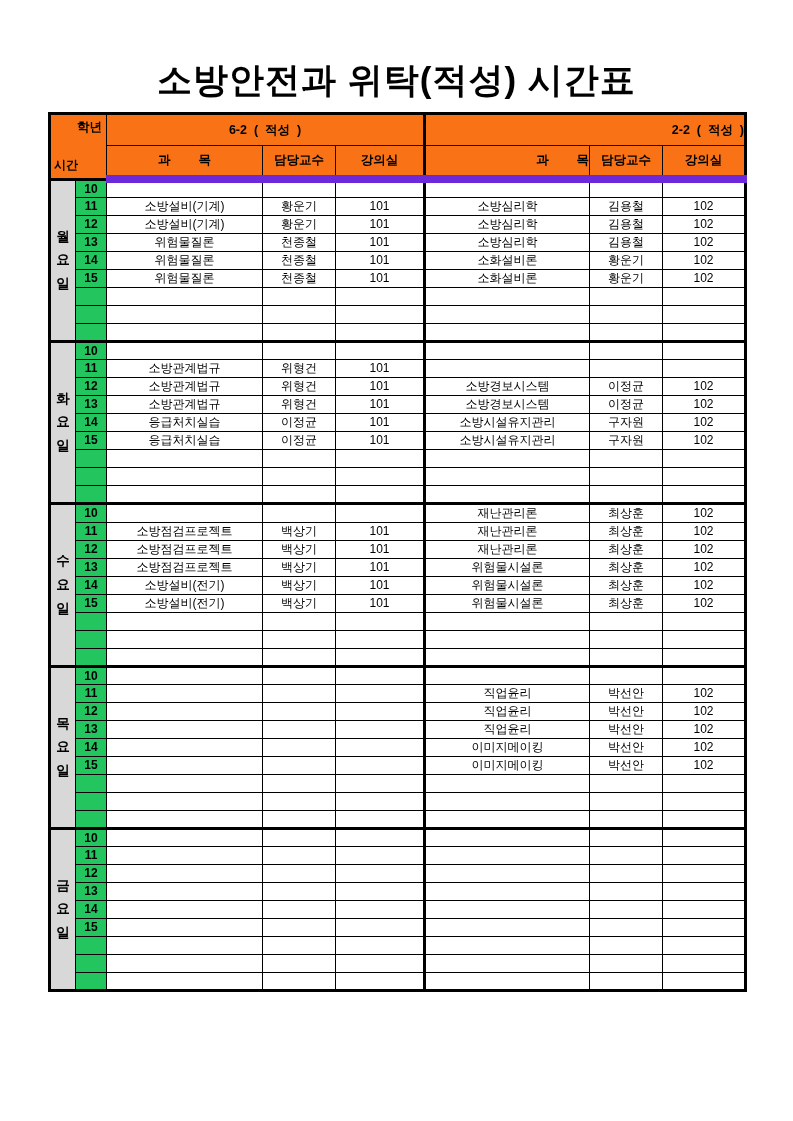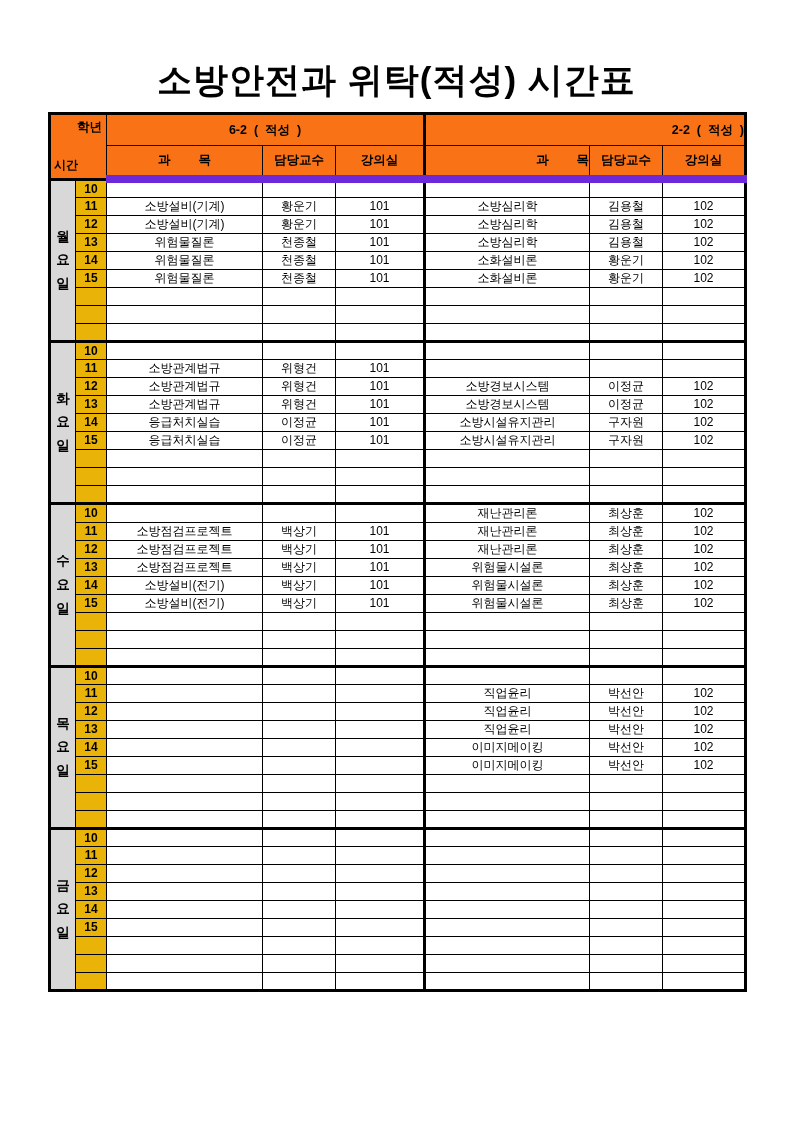--- a/index.html
+++ b/index.html
@@ -58,21 +58,21 @@
   .corner .c-top{position:absolute;top:4px;right:4px;font-size:12.5px;font-weight:bold;}
   .corner .c-bottom{position:absolute;bottom:4px;left:3px;font-size:12px;font-weight:bold;text-align:right;}
 
   
   .tt tbody tr{height:18px;}
   .day-cell{
     background:#d8d8d8;font-weight:bold;font-size:13.5px;
     text-align:center;vertical-align:middle;white-space:pre-line;line-height:1.75;
   }
   .time-cell{
-    background:#eab308;font-weight:bold;font-size:12px;text-align:center;
+    background:#22c55e;font-weight:bold;font-size:12px;text-align:center;
   }
   .data-cell{background:#fff;font-size:12px;text-align:center;white-space:nowrap;}
   .block-top{border-top:3px solid #000 !important;}
 </style>
 </head>
 <body>
 
 <div class="page">
 
   <h1 class="title">소방안전과  위탁(적성)  시간표</h1>

